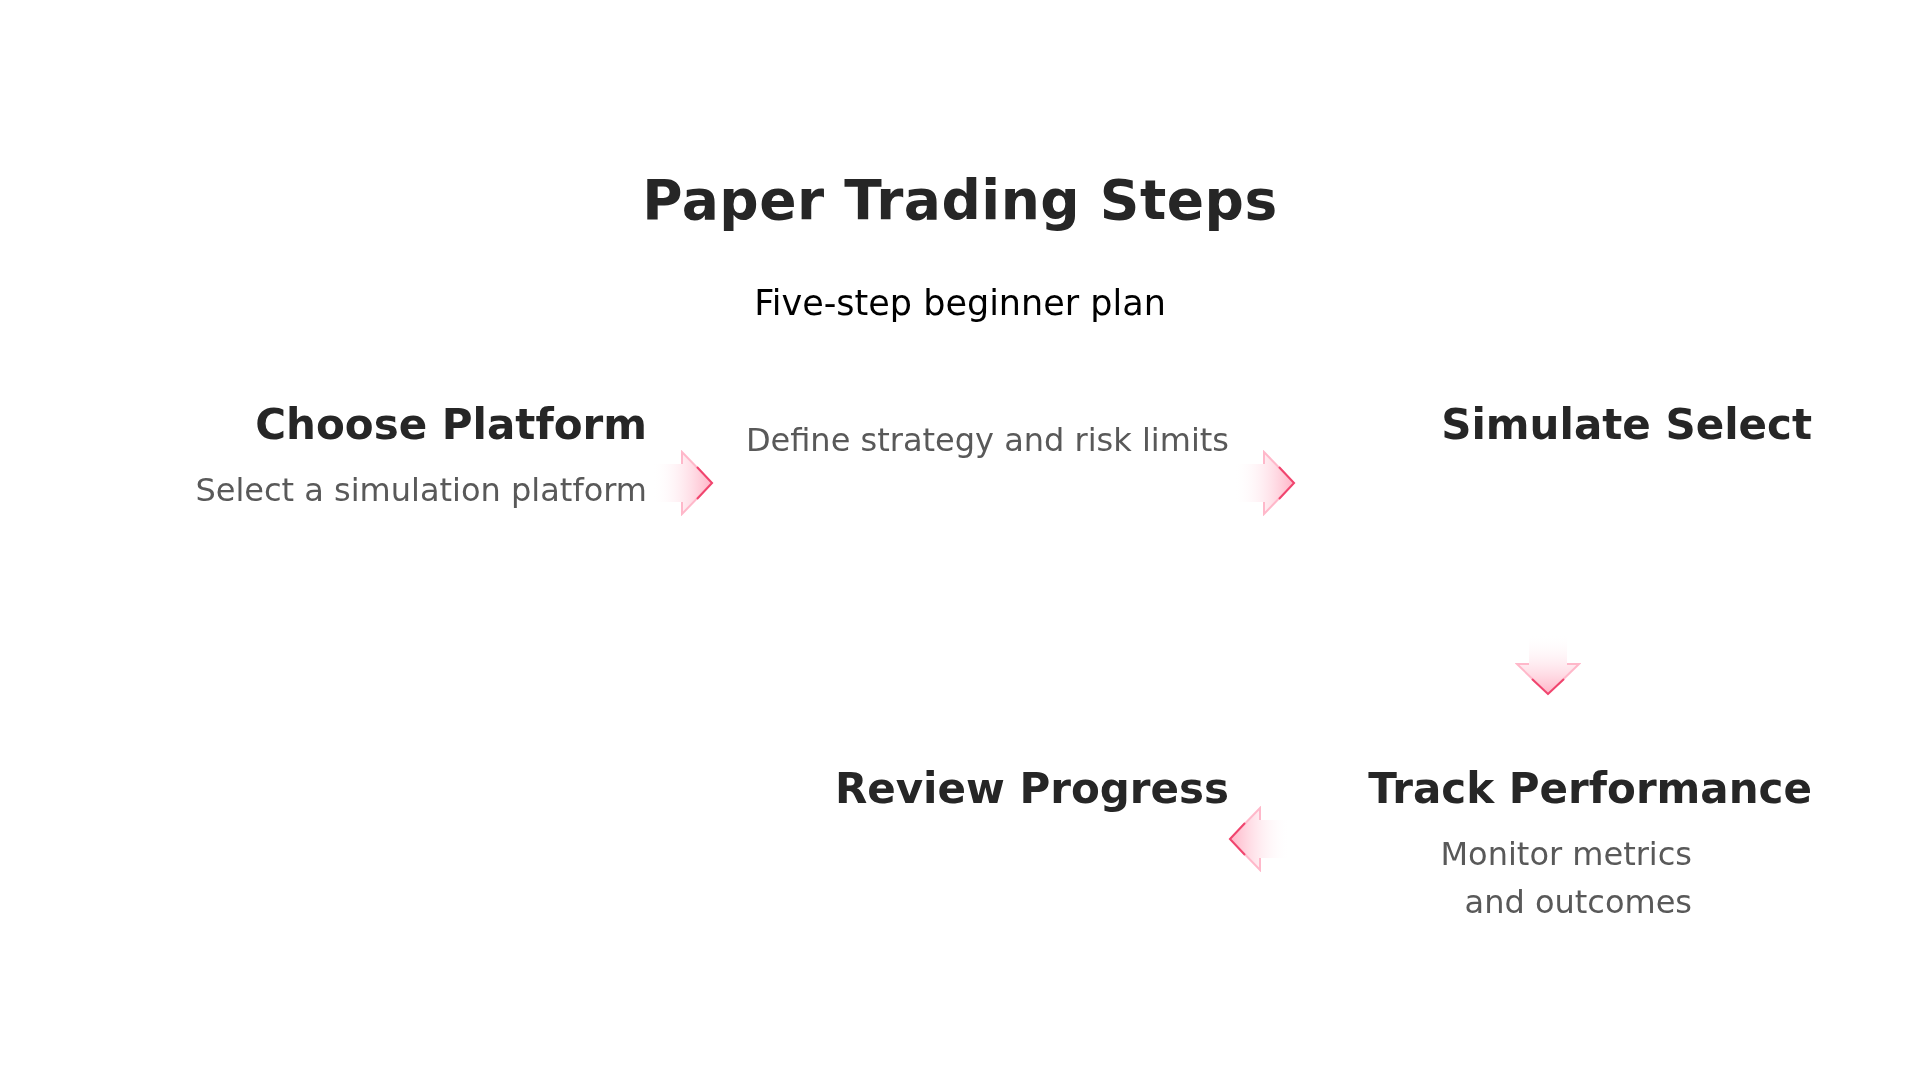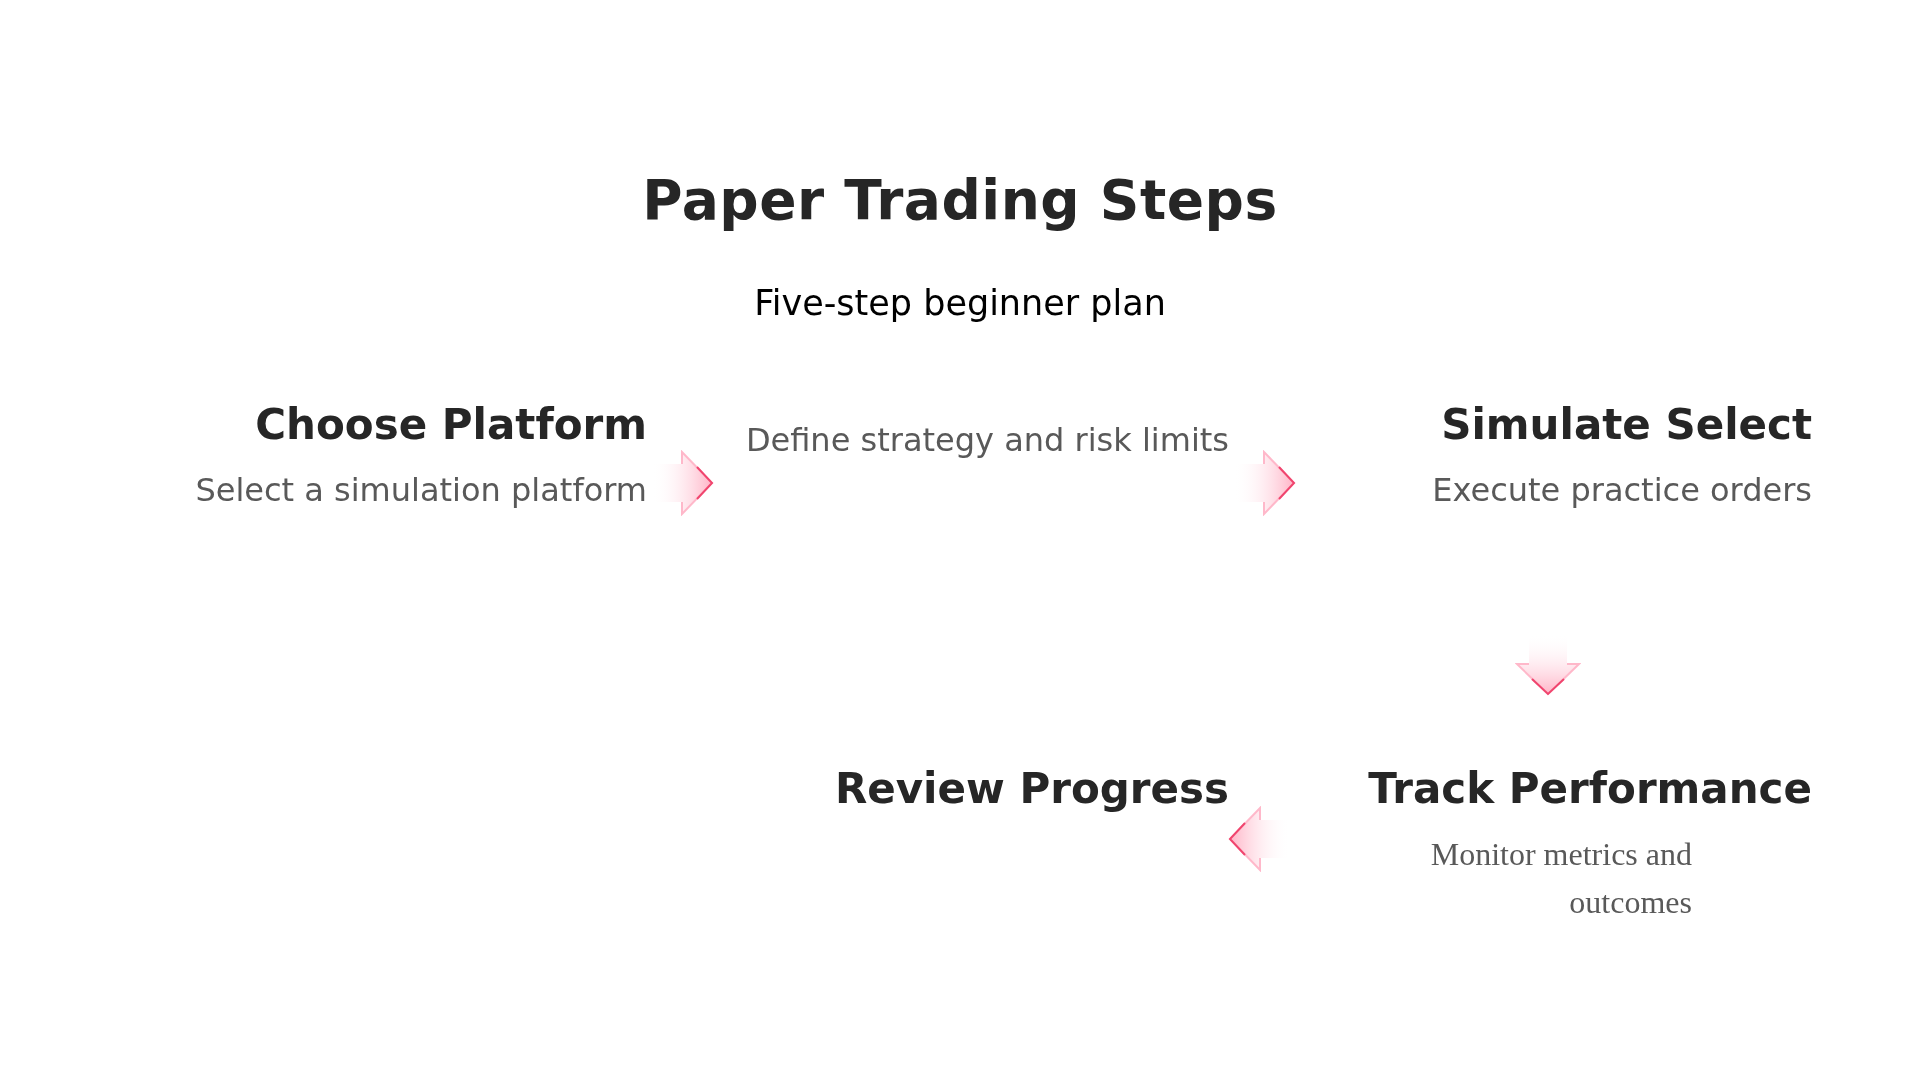--- a/index.html
+++ b/index.html
@@ -39,25 +39,24 @@
 
 <div class="step" style="left:127px; top:400px;">
   <div class="h">Choose Platform</div>
   <div class="d">Select a simulation platform</div>
 </div>
 <div class="step" style="left:709px; top:400px;">
   <div class="d">Define strategy and risk limits</div>
 </div>
 <div class="step" style="left:1292px; top:400px;">
   <div class="h">Simulate Select</div>
-  <div class="d">Execute practice orders</div>
 </div>
 <div class="step" style="left:1292px; top:764px; width:520px;">
   <div class="h">Track Performance</div>
-  <div class="d" style="padding:0 120px;font-family:Liberation Serif, serif;">Monitor metrics and outcomes</div>
+  <div class="d" style="padding:0 120px;">Monitor metrics and outcomes</div>
 </div>
 <div class="step" style="left:709px; top:764px;">
   <div class="h">Review Progress</div>
 </div>
 
 <svg class="arrow" style="left:650px; top:450px;" width="64" height="66" viewBox="0 0 64 66">
   <polygon points="2,14 32,14 32,2 62,33 32,64 32,52 2,52" fill="url(#gr)" stroke="none"></polygon>
   <polyline points="32,14 32,2 62,33 32,64 32,52" fill="none" stroke="#ffb8ca" stroke-width="2"></polyline>
   <polyline points="47,17 62,33 47,49" fill="none" stroke="#f0456e" stroke-width="2"></polyline>
 </svg>

